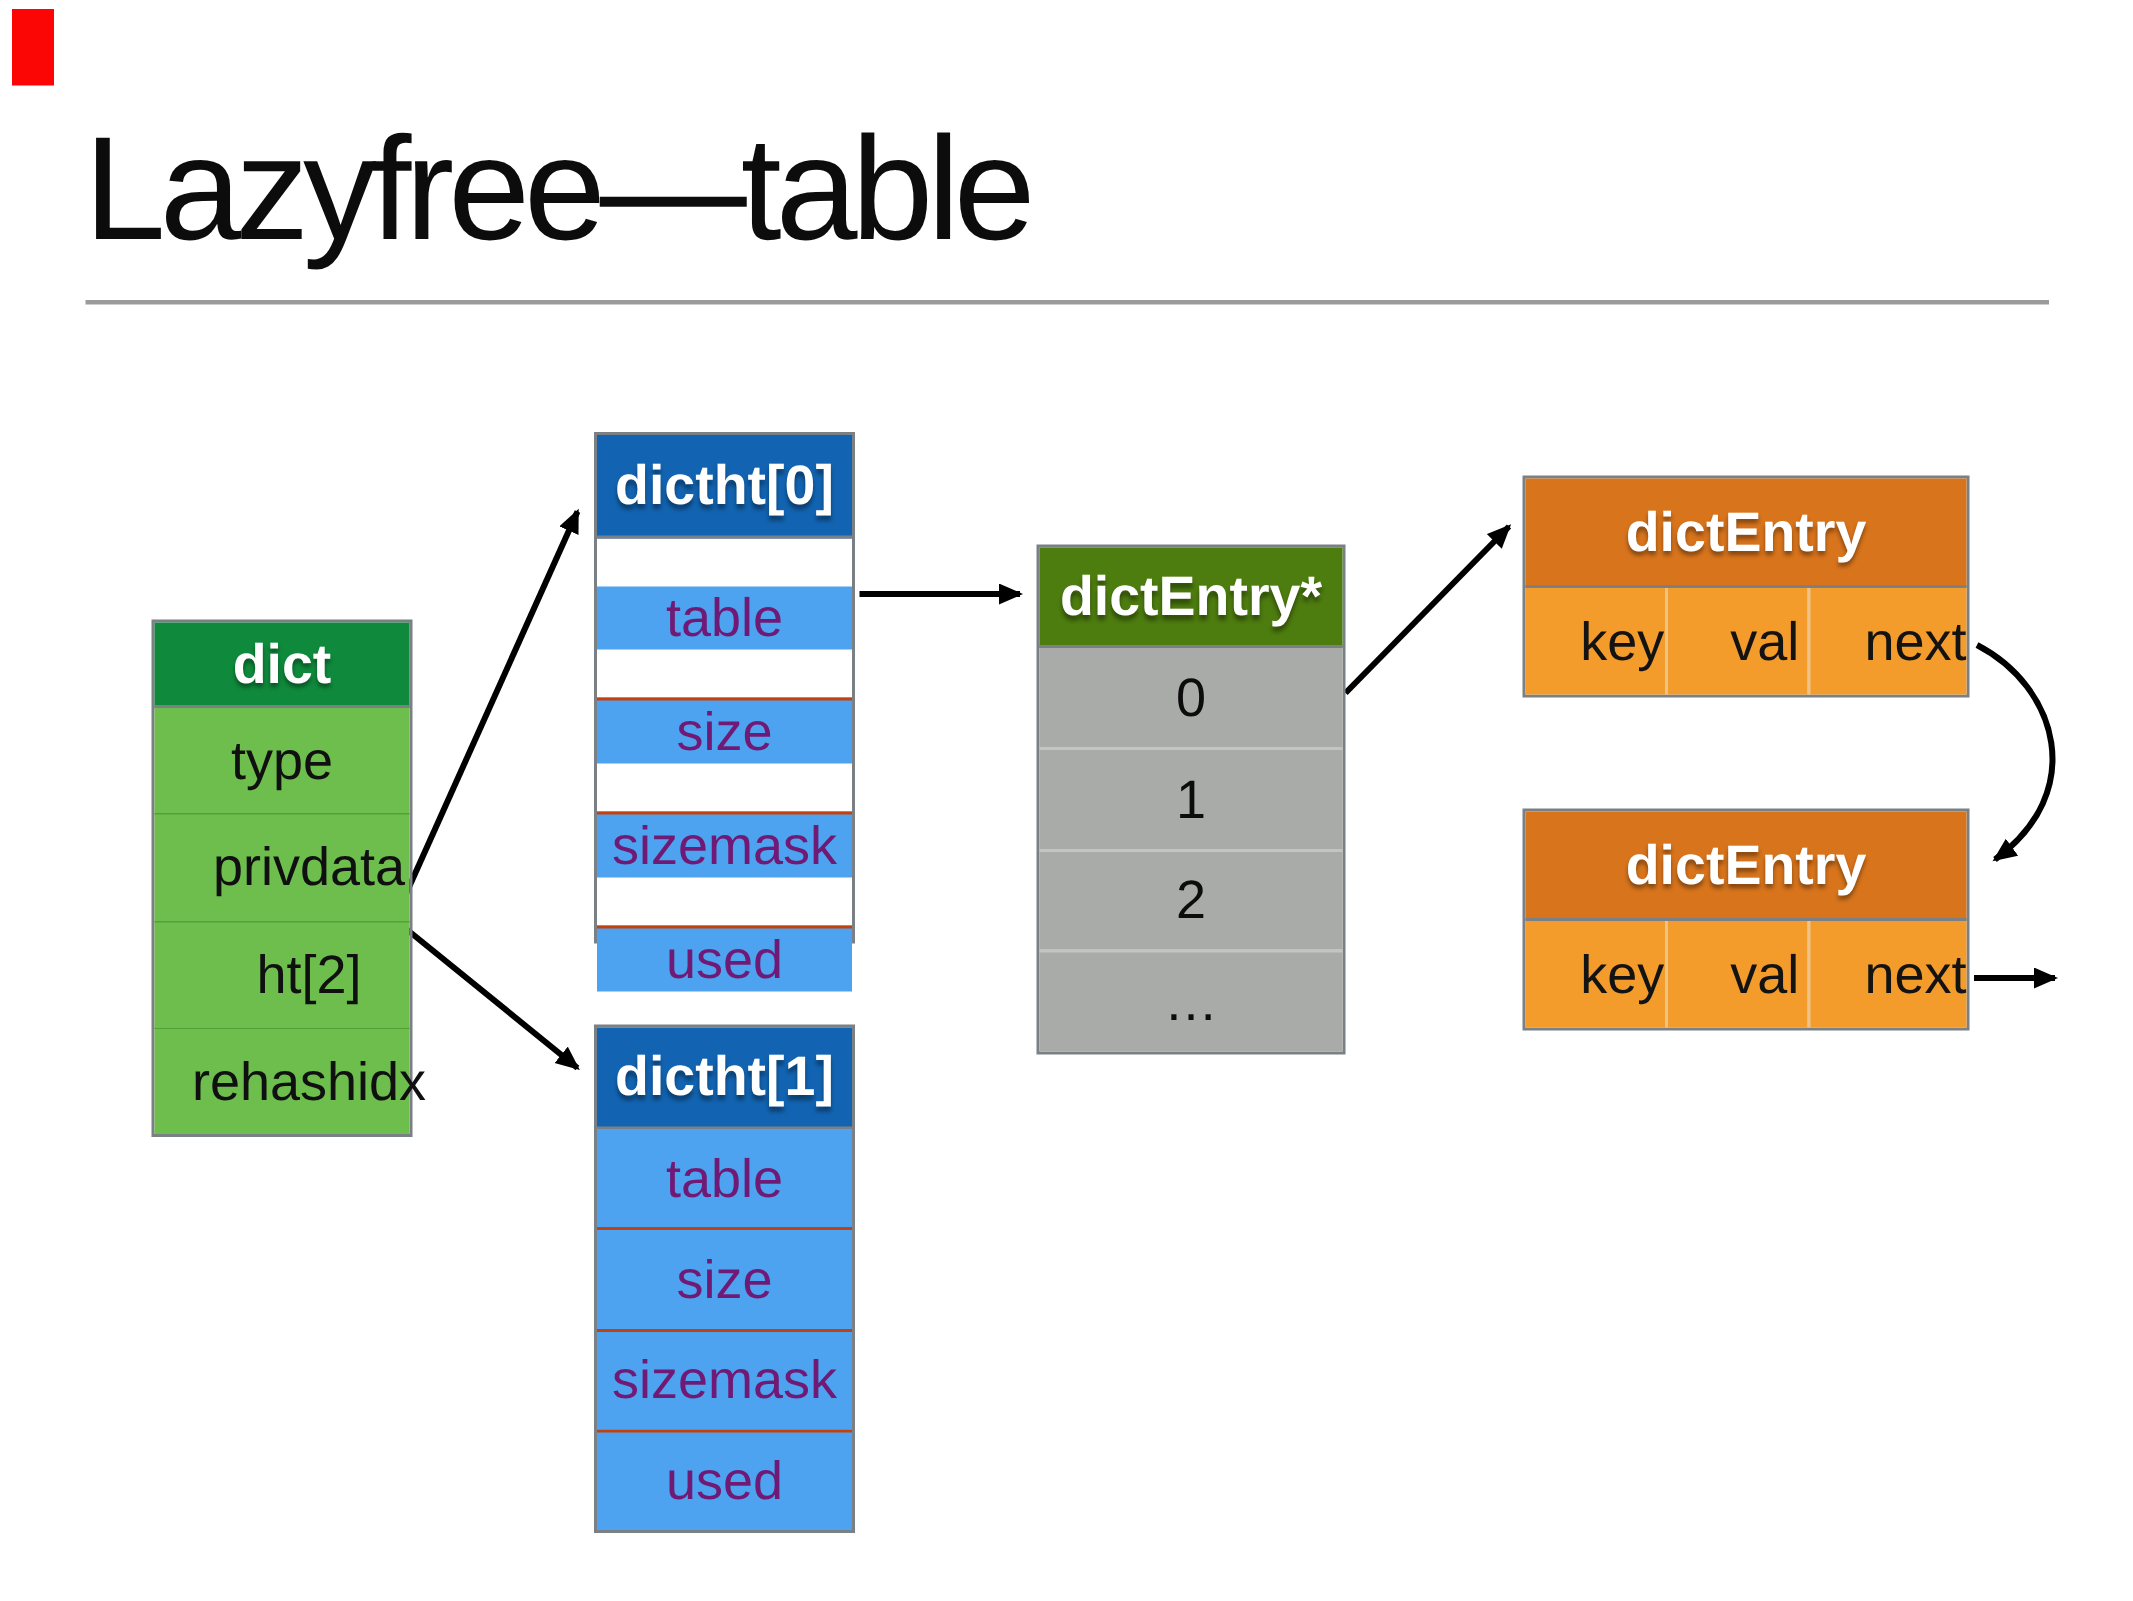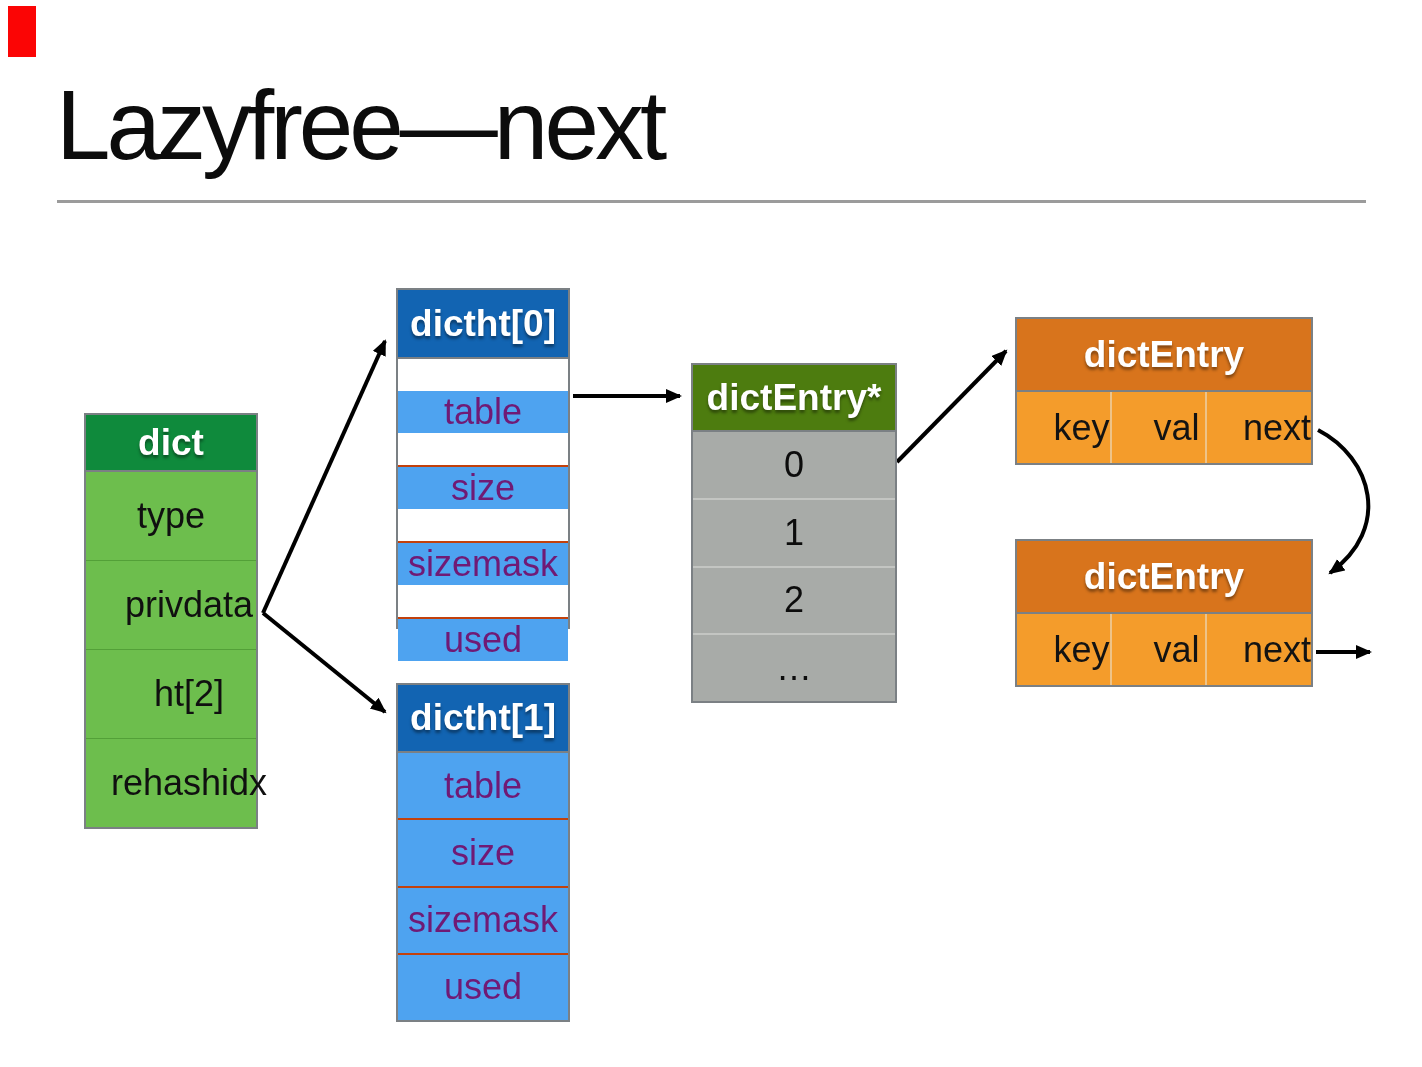--- a/index.html
+++ b/index.html
@@ -65,41 +65,41 @@
   .orange .hdr{background:#d8741c;}
   .orange .cells{display:flex;flex:1 1 auto;}
   .orange .cell{
     flex:1 1 0;
     display:flex;align-items:center;justify-content:center;
     background:#f49c2b;color:#131313;font-size:36px;padding-left:36px;
   }
   .orange .cell + .cell{border-left:2px solid #eec388;}
 
   
-  #dict-box   {left:84px; top:413px; width:174px; height:416px;}
+  #dict-box   {left:101px; top:413px; width:174px; height:345px;}
   #dict-box .hdr{height:57px;}
   #dictht0-box{left:396px;top:288px; width:174px; height:341px;gap:32px;}
   #dictht0-box .hdr{height:69px;}
   #dictht1-box{left:396px;top:683px; width:174px; height:339px;}
   #dictht1-box .hdr{height:68px;}
   #bucket-box {left:691px;top:363px; width:206px; height:340px;}
   #bucket-box .hdr{height:67px;}
   #entry1-box {left:1015px;top:317px;width:298px; height:148px;}
   #entry1-box .hdr{height:73px;}
   #entry2-box {left:1015px;top:539px;width:298px; height:148px;}
   #entry2-box .hdr{height:73px;}
 </style>
 </head>
 <body>
 
 <div class="slide">
 
   <div class="corner-marker"></div>
 
-  <h1 class="slide-title">Lazyfree—next</h1>
+  <h1 class="slide-title">Lazyfree—table</h1>
   <div class="title-rule"></div>
 
   <svg class="arrows" viewBox="0 0 1422 1067" xmlns="http://www.w3.org/2000/svg">
     <defs>
       <marker id="ah" markerUnits="userSpaceOnUse" markerWidth="22" markerHeight="18" refX="14" refY="7" orient="auto">
         <path d="M0,0 L16,7 L0,14 Z" fill="#000000"></path>
       </marker>
     </defs>
     <g stroke="#000000" stroke-width="4" fill="none">
       <path d="M263,613 L385,341" marker-end="url(#ah)"></path>

